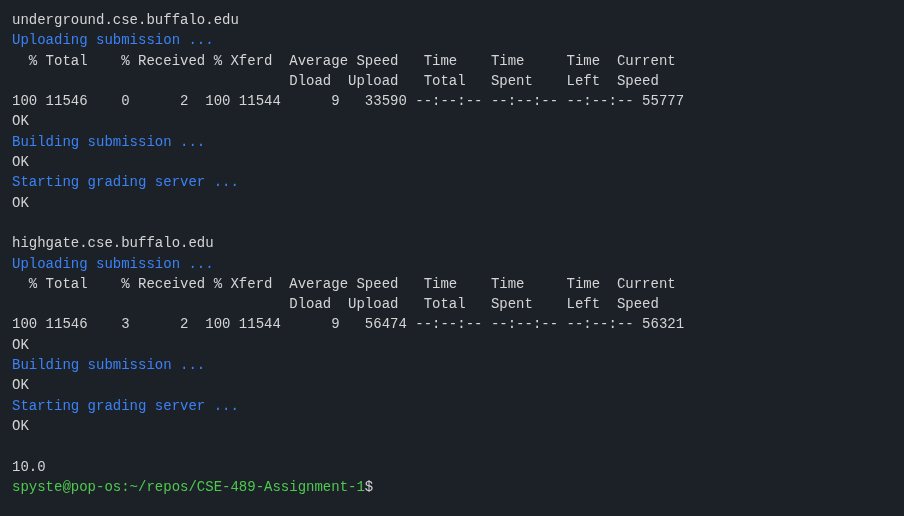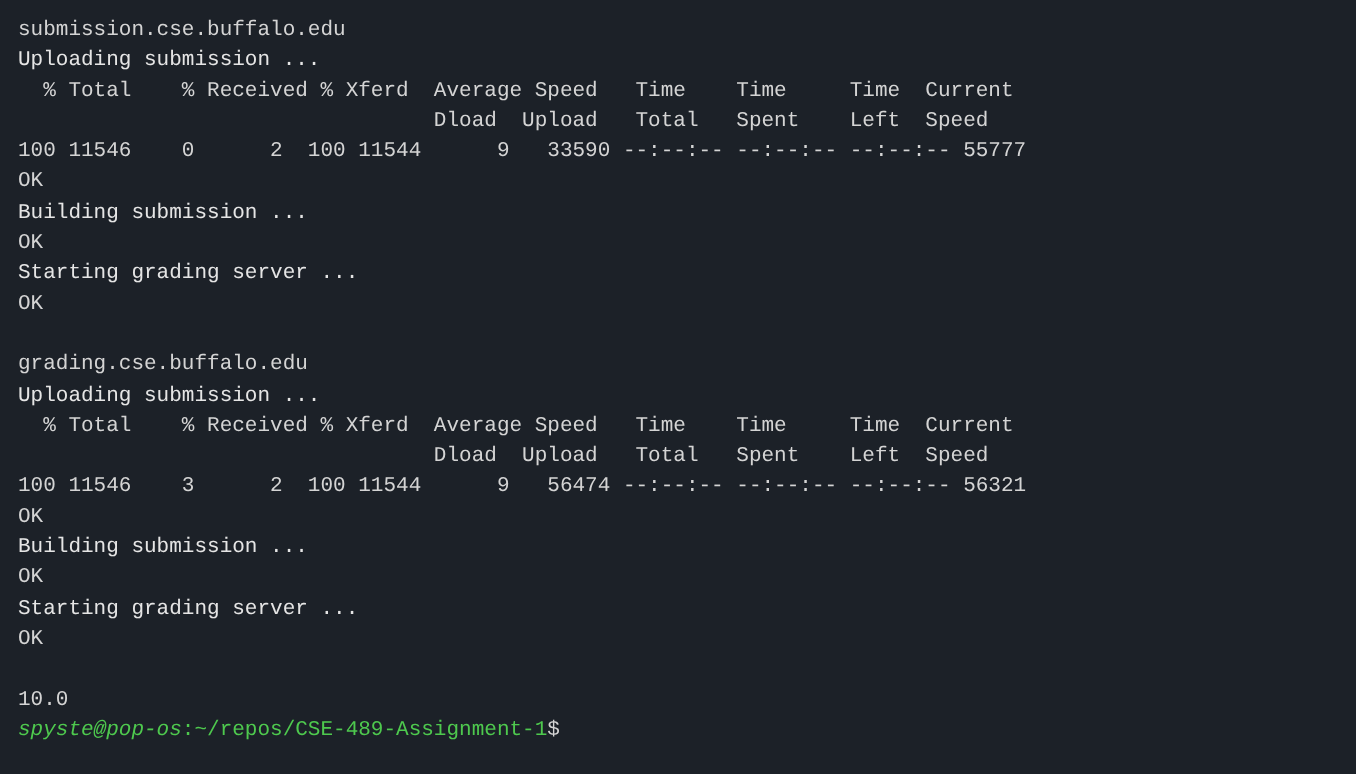--- a/index.html
+++ b/index.html
@@ -20,56 +20,55 @@
       width: 904px;
       height: 516px;
       background-color: #1c2128;
       padding: 10px 12px;
       line-height: 1.45;
     }
     .line {
       white-space: pre;
     }
     .green {
-      color: #e5e5e5;
+      color: #3b82f6;
     }
     .white {
       color: #d4d4d4;
     }
     .prompt-user {
       color: #4ec94e;
-      font-style: italic;
     }
     .prompt-path {
       color: #4ec94e;
       margin-top: 46px;
     }
     .prompt-dollar {
       color: #d4d4d4;
     }
     .blank {
       height: 1.45em;
     }
   </style>
 </head>
 <body>
 
 <div class="terminal">
-<div class="line white">submission.cse.buffalo.edu</div>
+<div class="line white">underground.cse.buffalo.edu</div>
     <div class="line green">Uploading submission ...</div>
     <div class="line white">  % Total    % Received % Xferd  Average Speed   Time    Time     Time  Current</div>
     <div class="line white">                                 Dload  Upload   Total   Spent    Left  Speed</div>
     <div class="line white">100 11546    0      2  100 11544      9   33590 --:--:-- --:--:-- --:--:-- 55777</div>
     <div class="line white">OK</div>
     <div class="line green">Building submission ...</div>
     <div class="line white">OK</div>
     <div class="line green">Starting grading server ...</div>
     <div class="line white">OK</div>
     <div class="blank"></div>
-    <div class="line white">grading.cse.buffalo.edu</div>
+    <div class="line white">highgate.cse.buffalo.edu</div>
     <div class="line green">Uploading submission ...</div>
     <div class="line white">  % Total    % Received % Xferd  Average Speed   Time    Time     Time  Current</div>
     <div class="line white">                                 Dload  Upload   Total   Spent    Left  Speed</div>
     <div class="line white">100 11546    3      2  100 11544      9   56474 --:--:-- --:--:-- --:--:-- 56321</div>
     <div class="line white">OK</div>
     <div class="line green">Building submission ...</div>
     <div class="line white">OK</div>
     <div class="line green">Starting grading server ...</div>
     <div class="line white">OK</div>
     <div class="blank"></div>

